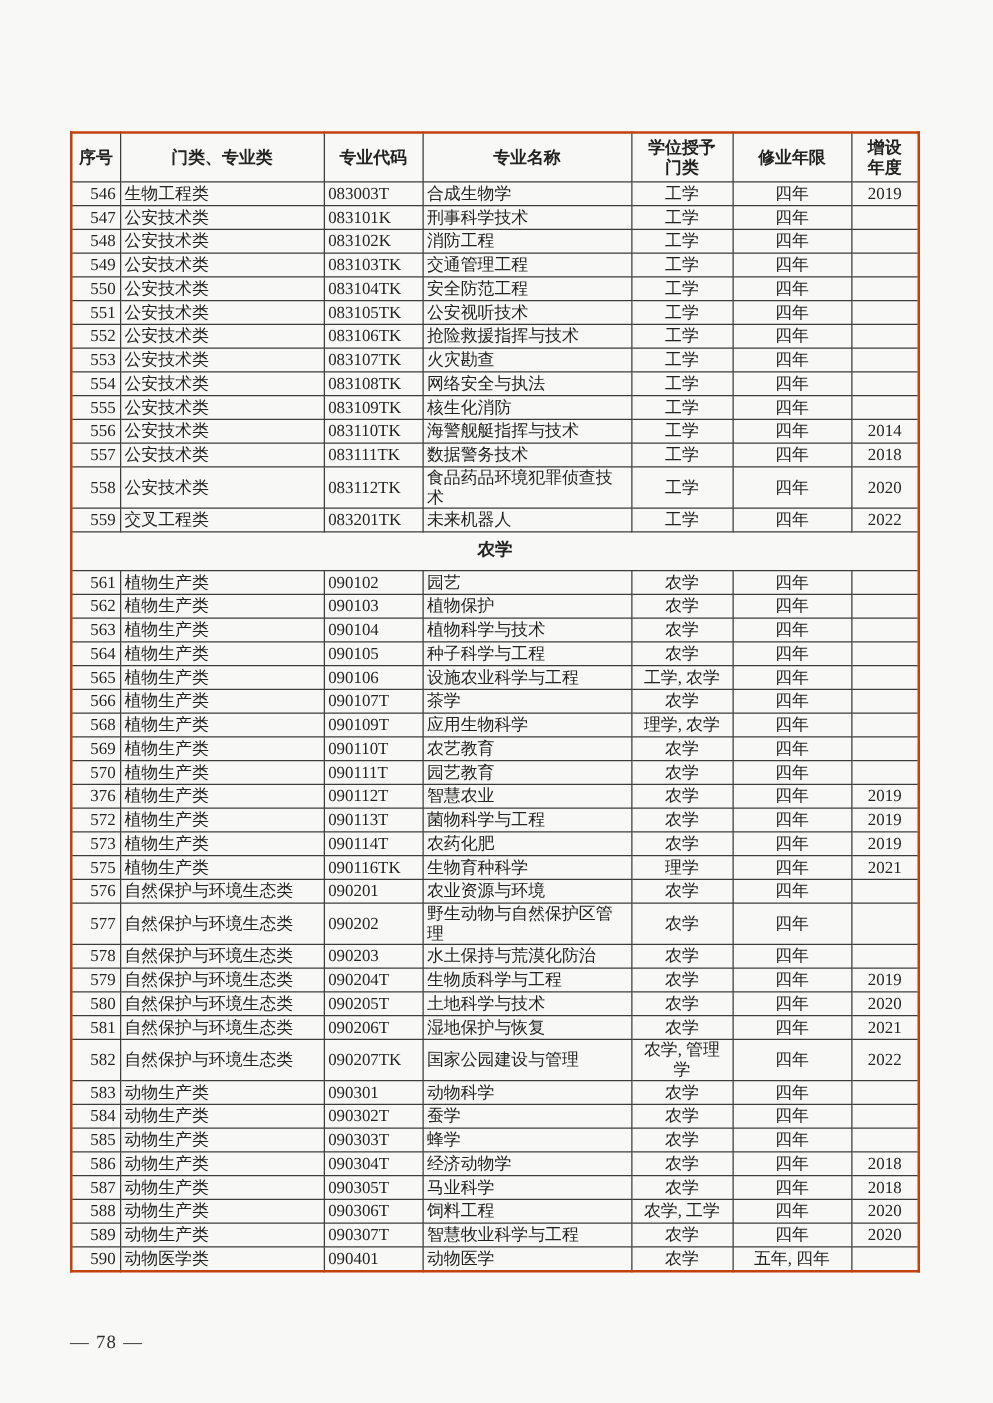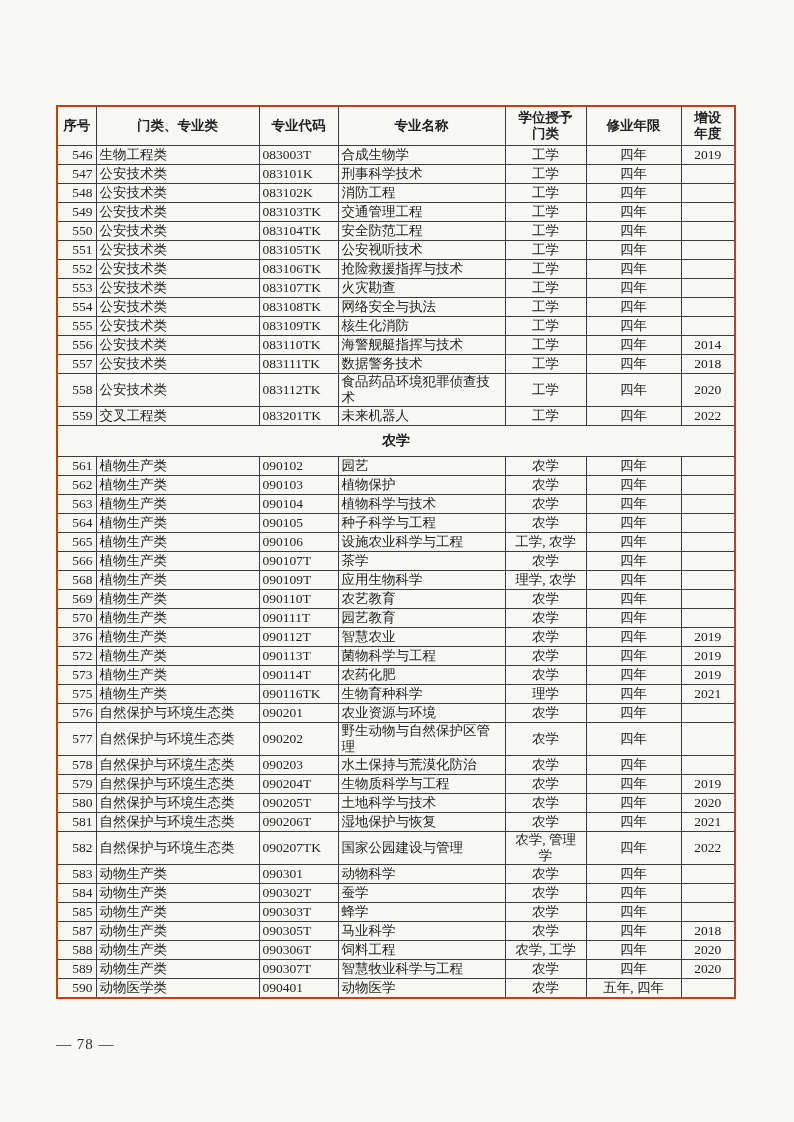--- a/index.html
+++ b/index.html
@@ -40,21 +40,21 @@
   td.col1, td.col2, td.col3 { text-align: left; }
   td.col4, td.col5, td.col6 { text-align: center; }
   tr.section-row td {
     height: 30px;
     text-align: center;
     font-weight: bold;
     font-size: 14px;
   }
   .footer {
     position: absolute;
-    left: 56px; top: 1036px;
+    left: 56px; top: 1066px;
     font-size: 15px;
     color: #2e2e2e;
     letter-spacing: 1px;
   }
 </style>
 </head>
 <body>
 
 <div class="sheet">
   <table class="majors">
@@ -414,20 +414,29 @@
         <tr>
           <td class="col0">585</td>
           <td class="col1">动物生产类</td>
           <td class="col2">090303T</td>
           <td class="col3">蜂学</td>
           <td class="col4">农学</td>
           <td class="col5">四年</td>
           <td class="col6"></td>
         </tr>
         <tr>
+          <td class="col0">586</td>
+          <td class="col1">动物生产类</td>
+          <td class="col2">090304T</td>
+          <td class="col3">经济动物学</td>
+          <td class="col4">农学</td>
+          <td class="col5">四年</td>
+          <td class="col6">2018</td>
+        </tr>
+        <tr>
           <td class="col0">587</td>
           <td class="col1">动物生产类</td>
           <td class="col2">090305T</td>
           <td class="col3">马业科学</td>
           <td class="col4">农学</td>
           <td class="col5">四年</td>
           <td class="col6">2018</td>
         </tr>
         <tr>
           <td class="col0">588</td>

